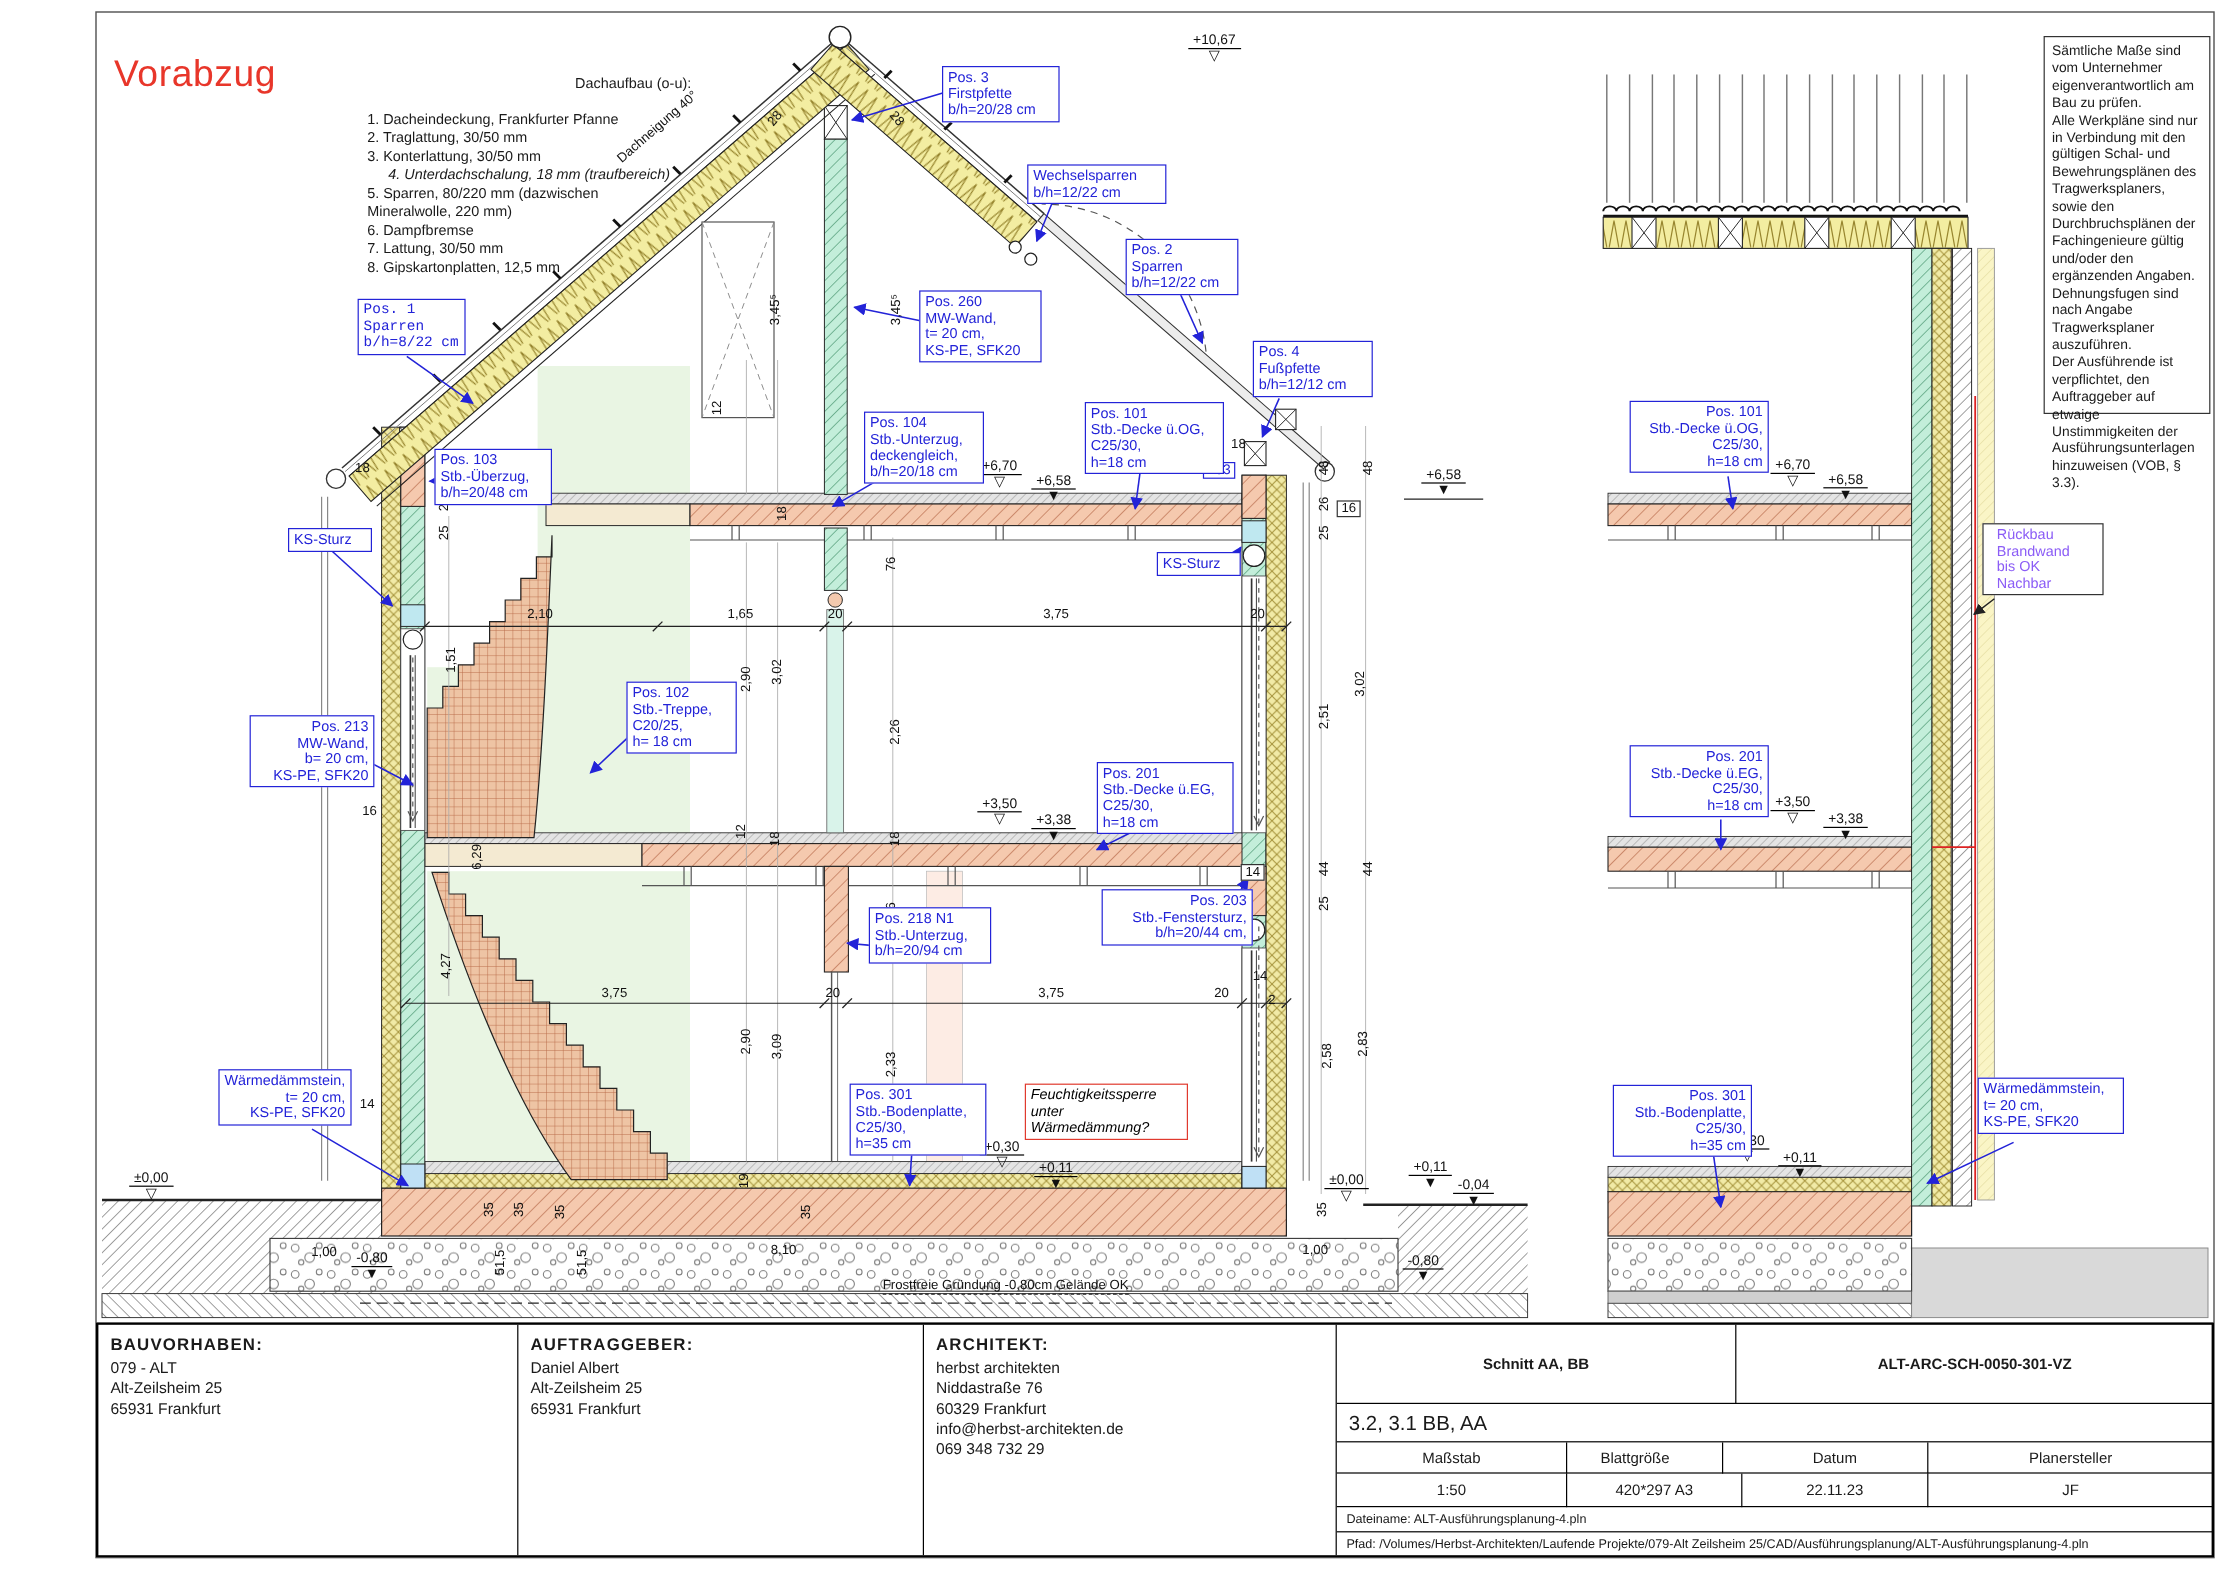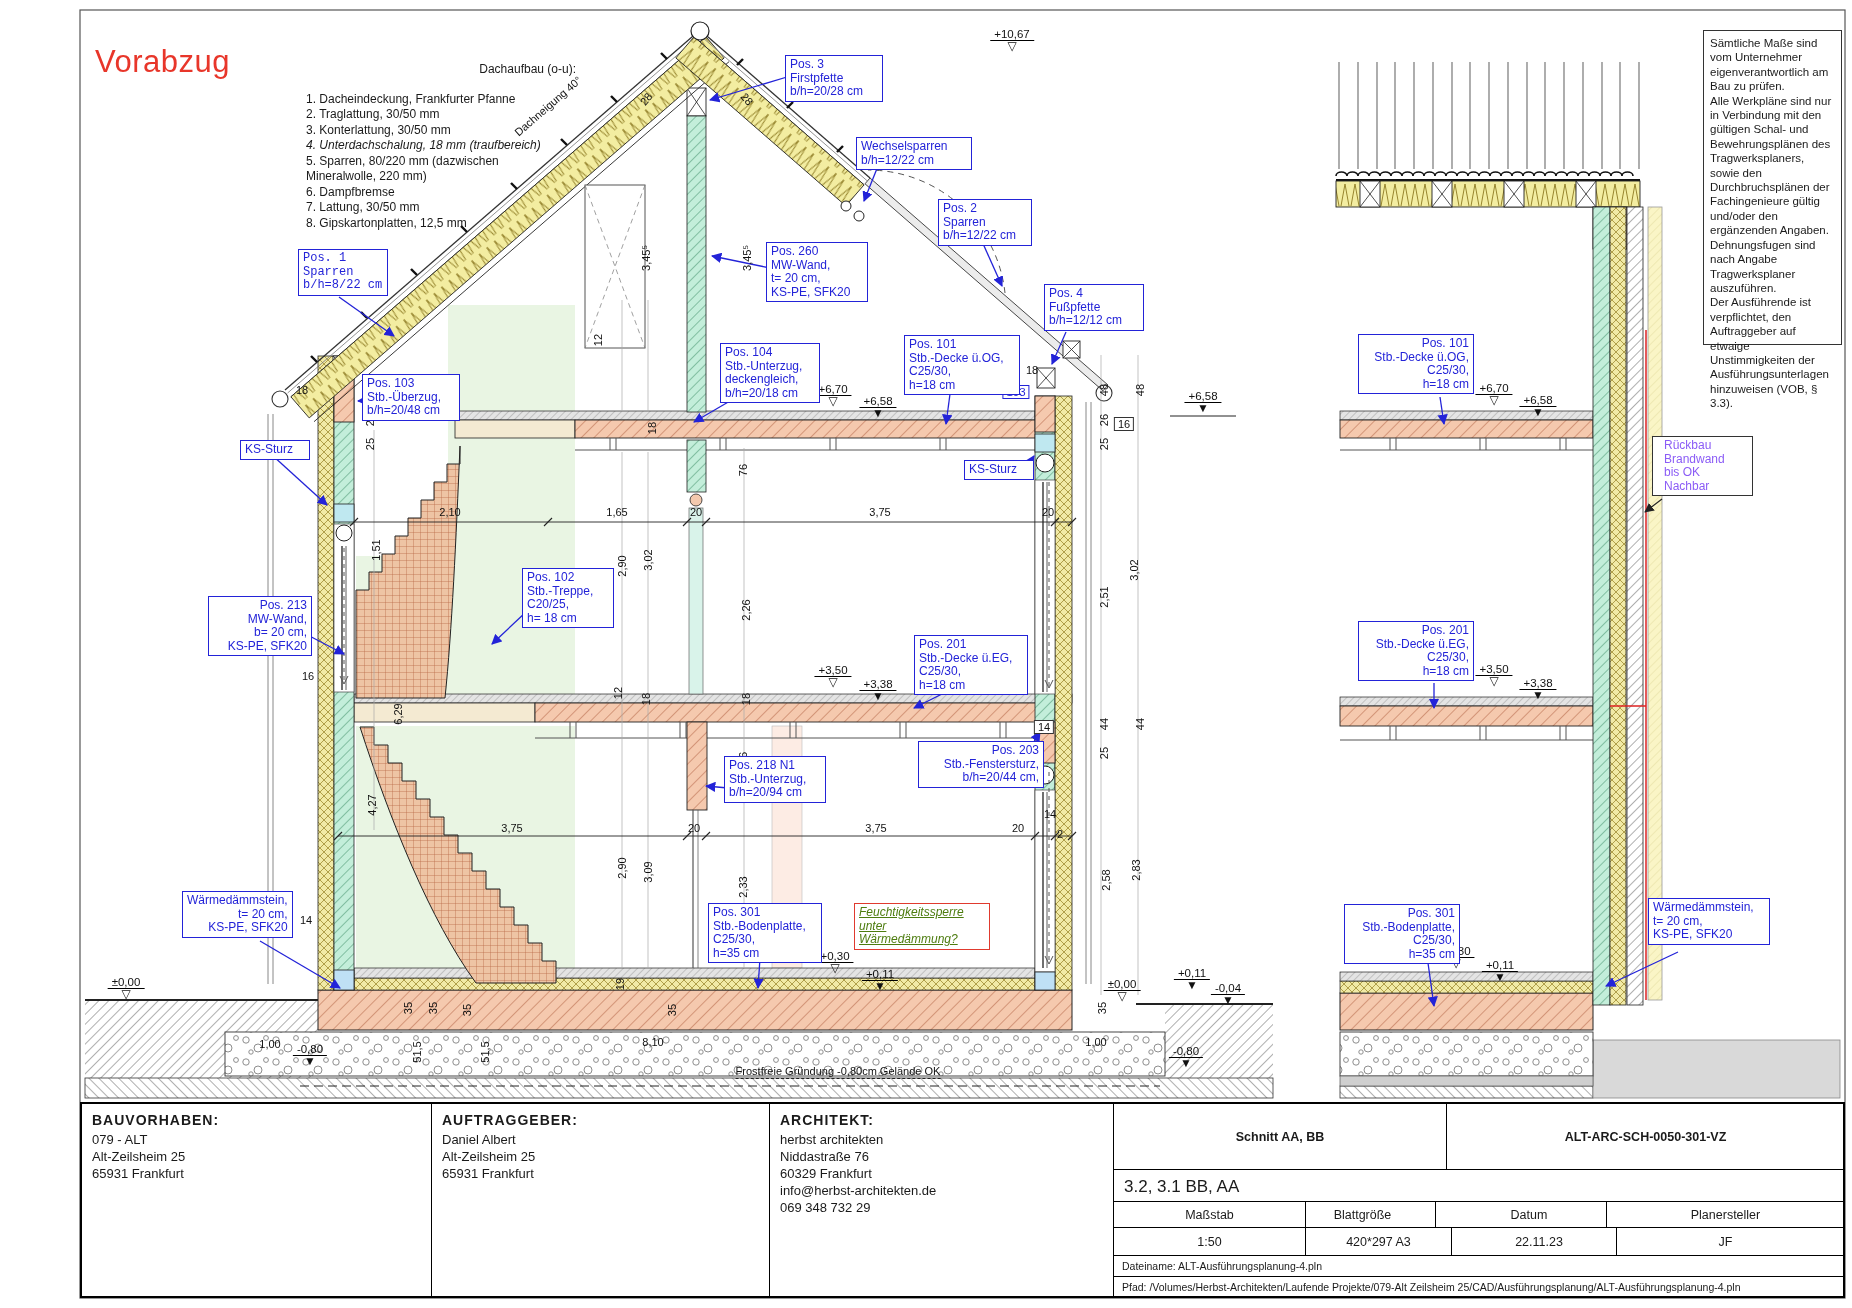--- a/index.html
+++ b/index.html
@@ -10,21 +10,21 @@
   #stamp{position:absolute;left:95px;top:44px;font-size:31px;color:#e8362a;letter-spacing:.5px;}
   
   #buildup{position:absolute;left:306px;top:62px;font-size:12px;line-height:15.5px;width:270px;}
   #buildup .bt{margin-bottom:14px;text-align:right;}
   
   #notes{position:absolute;left:1703px;top:30px;width:139px;height:315px;border:1.5px solid #333;
          background:#fff;font-size:11.5px;line-height:14.4px;padding:5px 6px;white-space:pre-line;box-sizing:border-box;}
   
   .anno{position:absolute;border:1.5px solid #2323d8;background:#fff;color:#2323d8;
         font-size:12px;line-height:13.6px;padding:2px 4px;white-space:nowrap;z-index:30;}
-  .anno.c-red{border-color:#e03a2e;color:#4d7c0f;font-style:italic;text-decoration:underline;}
+  .anno.c-red{border-color:#e03a2e;color:#000000;font-style:italic;}
   .anno.c-black{border-color:#333;color:#8b5cf6;padding-left:11px;}
   .anno.al-r{text-align:right;}
   .anno.al-c{text-align:left;font-family:Liberation Mono, monospace;}
   
   .dim{position:absolute;font-size:11px;color:#111;white-space:nowrap;z-index:20;
        transform:translate(-50%,-50%);}
   .dim.boxB{border:1.2px solid #2323d8;color:#2323d8;background:#fff;padding:0 3px;font-size:11.5px;}
   .dim.boxK{border:1px solid #333;background:#fff;padding:0 3px;}
   
   .lvl{position:absolute;transform:translate(-50%,0);text-align:center;font-size:11.5px;color:#111;z-index:25;}
@@ -397,21 +397,21 @@
   </svg>
 
   <div id="stamp">Vorabzug</div>
 
   <div id="buildup">
     <div class="bt">Dachaufbau (o-u):</div>
     <div id="buildup-items">
         <div>1. Dacheindeckung, Frankfurter Pfanne</div>
         <div>2. Traglattung, 30/50 mm</div>
         <div>3. Konterlattung, 30/50 mm</div>
-        <div style="font-style: italic;">4. Unterdachschalung, 18 mm (traufbereich)</div>
+        <div style="font-style: italic; text-align: center;">4. Unterdachschalung, 18 mm (traufbereich)</div>
         <div>5. Sparren, 80/220 mm (dazwischen</div>
         <div>Mineralwolle, 220 mm)</div>
         <div>6. Dampfbremse</div>
         <div>7. Lattung, 30/50 mm</div>
         <div>8. Gipskartonplatten, 12,5 mm</div>
       </div>
   </div>
 
   <div id="notes">Sämtliche Maße sind vom Unternehmer eigenverantwortlich am Bau zu prüfen.
 Alle Werkpläne sind nur in Verbindung mit den gültigen Schal- und Bewehrungsplänen des Tragwerksplaners, sowie den Durchbruchsplänen der Fachingenieure gültig und/oder den ergänzenden Angaben.
@@ -667,20 +667,20 @@
       </div>
       <div class="tbr" style="left:0;top:98px;width:100%;height:26px;">
         <div class="cell" style="left:0;top:0;width:192px;height:26px;line-height:26px;">Maßstab</div>
         <div class="cell" style="left:176px;top:0;width:146px;height:26px;line-height:26px;">Blattgröße</div>
         <div class="cell" style="left:338px;top:0;width:155px;height:26px;line-height:26px;">Datum</div>
         <div class="cell" style="left:493px;top:0;width:237px;height:26px;line-height:26px;border-right:none;">Planersteller</div>
       </div>
       <div class="tbr" style="left:0;top:124px;width:100%;height:28px;">
         <div class="cell" style="left:0;top:0;width:192px;height:28px;line-height:28px;">1:50</div>
         <div class="cell" style="left:192px;top:0;width:146px;height:28px;line-height:28px;">420*297 A3</div>
-        <div class="cell" style="left:348px;top:0;width:155px;height:28px;line-height:28px;">22.11.23</div>
+        <div class="cell" style="left:338px;top:0;width:155px;height:28px;line-height:28px;">22.11.23</div>
         <div class="cell" style="left:493px;top:0;width:237px;height:28px;line-height:28px;border-right:none;">JF</div>
       </div>
       <div class="tbr small" style="left:0;top:152px;width:100%;height:21px;line-height:15px;">Dateiname: ALT-Ausführungsplanung-4.pln</div>
       <div class="tbr small" style="left:0;top:173px;width:100%;height:21px;line-height:15px;border-bottom:none;">Pfad: /Volumes/Herbst-Architekten/Laufende Projekte/079-Alt Zeilsheim 25/CAD/Ausführungsplanung/ALT-Ausführungsplanung-4.pln</div>
     </div>
   </div>
 </div>
 
 </body></html>

